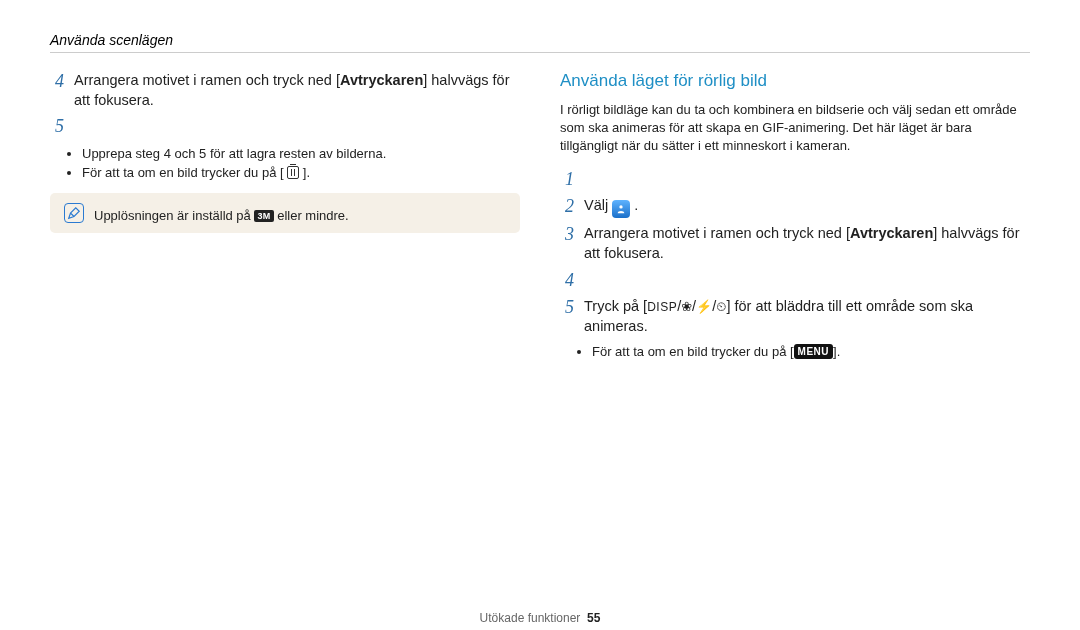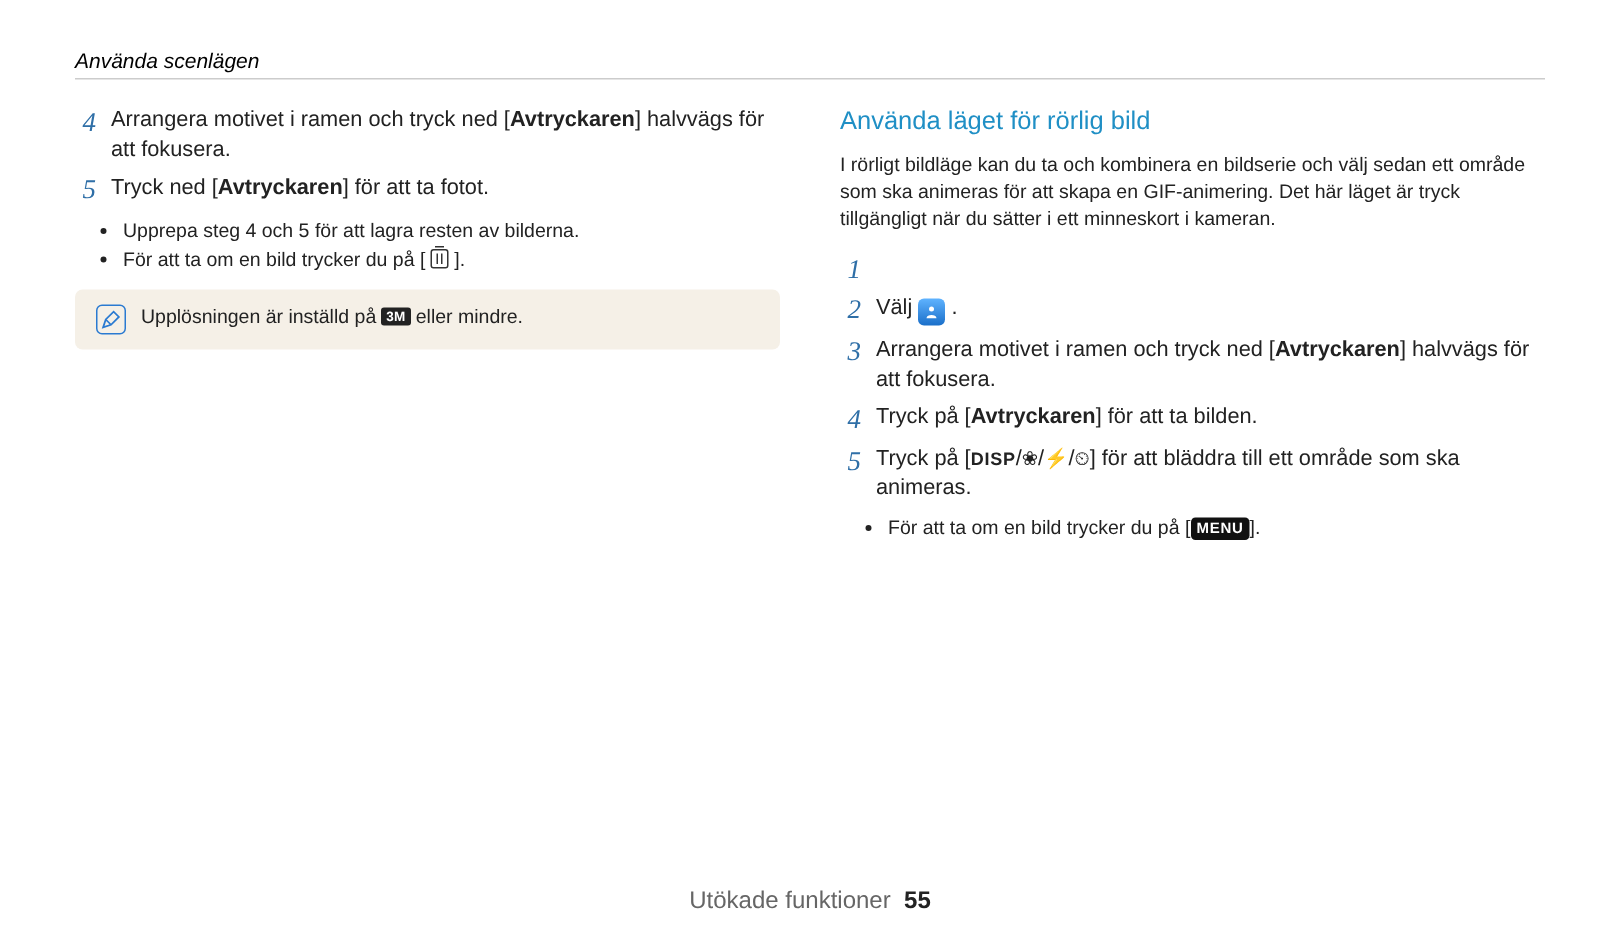--- a/index.html
+++ b/index.html
@@ -53,21 +53,21 @@
   }
   .bullets {
     margin: 2px 0 10px 32px;
     font-size: 13px;
     line-height: 1.5;
   }
   .bullets li { margin: 0; }
 
   .note {
     display: flex;
-    align-items: flex-start;
+    align-items: flex-end;
     gap: 10px;
     background: #f5f0e7;
     border-radius: 5px;
     padding: 10px 14px;
     margin-top: 8px;
   }
   .note-icon {
     width: 20px; height: 20px;
     border: 1.5px solid #2a7ad1;
     border-radius: 4px;
@@ -118,37 +118,37 @@
     vertical-align: 1px;
   }
   .mode-icon {
     width: 18px; height: 18px; border-radius: 4px;
     background: linear-gradient(#5fb3ff,#1a6fc9);
     display: inline-flex; align-items: center; justify-content: center;
     vertical-align: -4px;
   }
   .mode-icon svg { width: 10px; height: 10px; fill: #fff; }
 
-  .disp { font-weight: 700; font-size: 12px; letter-spacing: 0.5px; }
+  .disp { font-weight: 400; font-size: 12px; letter-spacing: 0.5px; }
   .navicon { font-size: 13px; }
   .menu-box {
     display: inline-block;
     background: #111; color: #fff;
     font-size: 10px; font-weight: 700;
     padding: 0 4px; border-radius: 3px;
     letter-spacing: 0.5px;
     vertical-align: 1px;
   }
 
   .footer {
     position: absolute;
-    bottom: 20px;
+    bottom: 5px;
     left: 0; right: 0;
     text-align: center;
-    font-size: 16px;
+    font-size: 12px;
     color: #666;
   }
   .footer b { color: #222; }
 </style>
 </head>
 <body>
 
 <div class="page">
   <div class="header">Använda scenlägen</div>
   <hr class="rule">
@@ -159,23 +159,20 @@
 
       <div class="step">
         <div class="stepnum">4</div>
         <div class="steptext">
           <span>Arrangera motivet i ramen och tryck ned [</span><b>Avtryckaren</b><span>] halvvägs för att fokusera.</span>
         </div>
       </div>
 
       <div class="step">
         <div class="stepnum">5</div>
-        <div class="steptext">
-          <span>Tryck ned [</span><b>Avtryckaren</b><span>] för att ta fotot.</span>
-        </div>
       </div>
 
       <ul class="bullets">
         <li>Upprepa steg 4 och 5 för att lagra resten av bilderna.</li>
         <li>
           <span>För att ta om en bild trycker du på [ </span><span class="inline-icon trash"></span><span> ].</span>
         </li>
       </ul>
 
       <div class="note">
@@ -185,21 +182,21 @@
             </svg>
         </span>
         <span class="note-text">
           <span>Upplösningen är inställd på </span><span class="res3m">3M</span><span> eller mindre.</span>
         </span>
       </div>
     </div>
 
     <div class="col">
       <div class="section-title">Använda läget för rörlig bild</div>
-      <div class="intro">I rörligt bildläge kan du ta och kombinera en bildserie och välj sedan ett område som ska animeras för att skapa en GIF-animering. Det här läget är tryck tillgängligt när du sätter i ett minneskort i kameran.</div>
+      <div class="intro">I rörligt bildläge kan du ta och kombinera en bildserie och välj sedan ett område som ska animeras för att skapa en GIF-animering. Det här läget är bara tillgängligt när du sätter i ett minneskort i kameran.</div>
 
       <div class="step">
         <div class="stepnum">1</div>
       </div>
 
       <div class="step">
         <div class="stepnum">2</div>
         <div class="steptext">
           <span>Välj </span>
           <span class="mode-icon">
@@ -214,23 +211,20 @@
 
       <div class="step">
         <div class="stepnum">3</div>
         <div class="steptext">
           <span>Arrangera motivet i ramen och tryck ned [</span><b>Avtryckaren</b><span>] halvvägs för att fokusera.</span>
         </div>
       </div>
 
       <div class="step">
         <div class="stepnum">4</div>
-        <div class="steptext">
-          <span>Tryck på [</span><b>Avtryckaren</b><span>] för att ta bilden.</span>
-        </div>
       </div>
 
 
       <div class="step">
         <div class="stepnum">5</div>
         <div class="steptext">
           <span>Tryck på [</span><span class="disp">DISP</span><span>/</span><span class="navicon">❀</span><span>/</span><span class="navicon">⚡</span><span>/</span><span class="navicon">⏲</span><span>] för att bläddra till ett område som ska animeras.</span>
         </div>
       </div>
 

